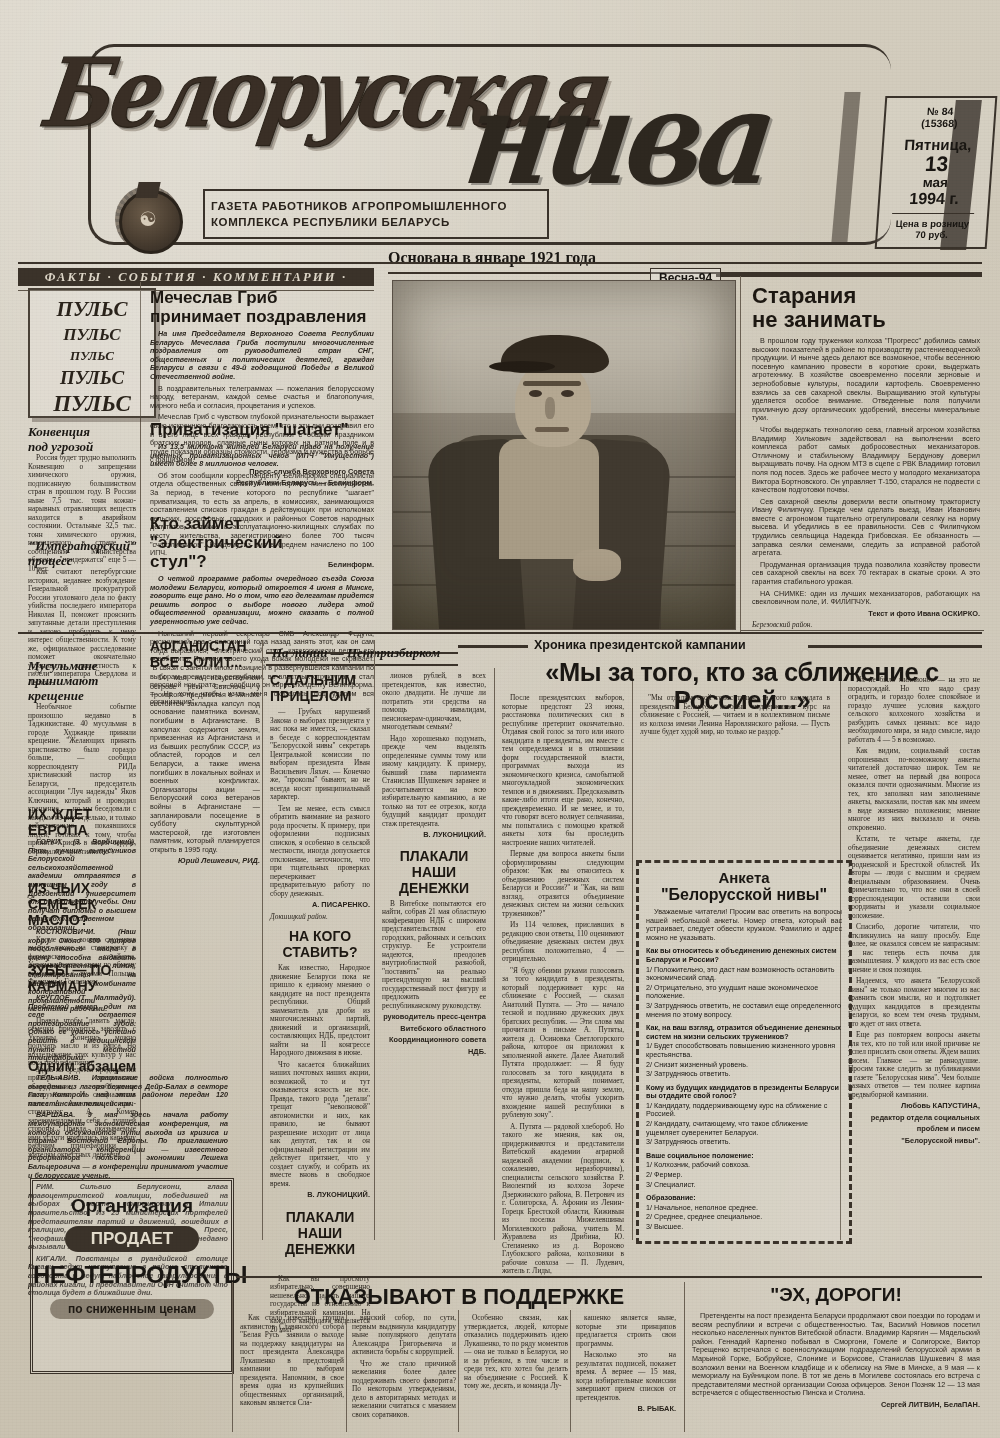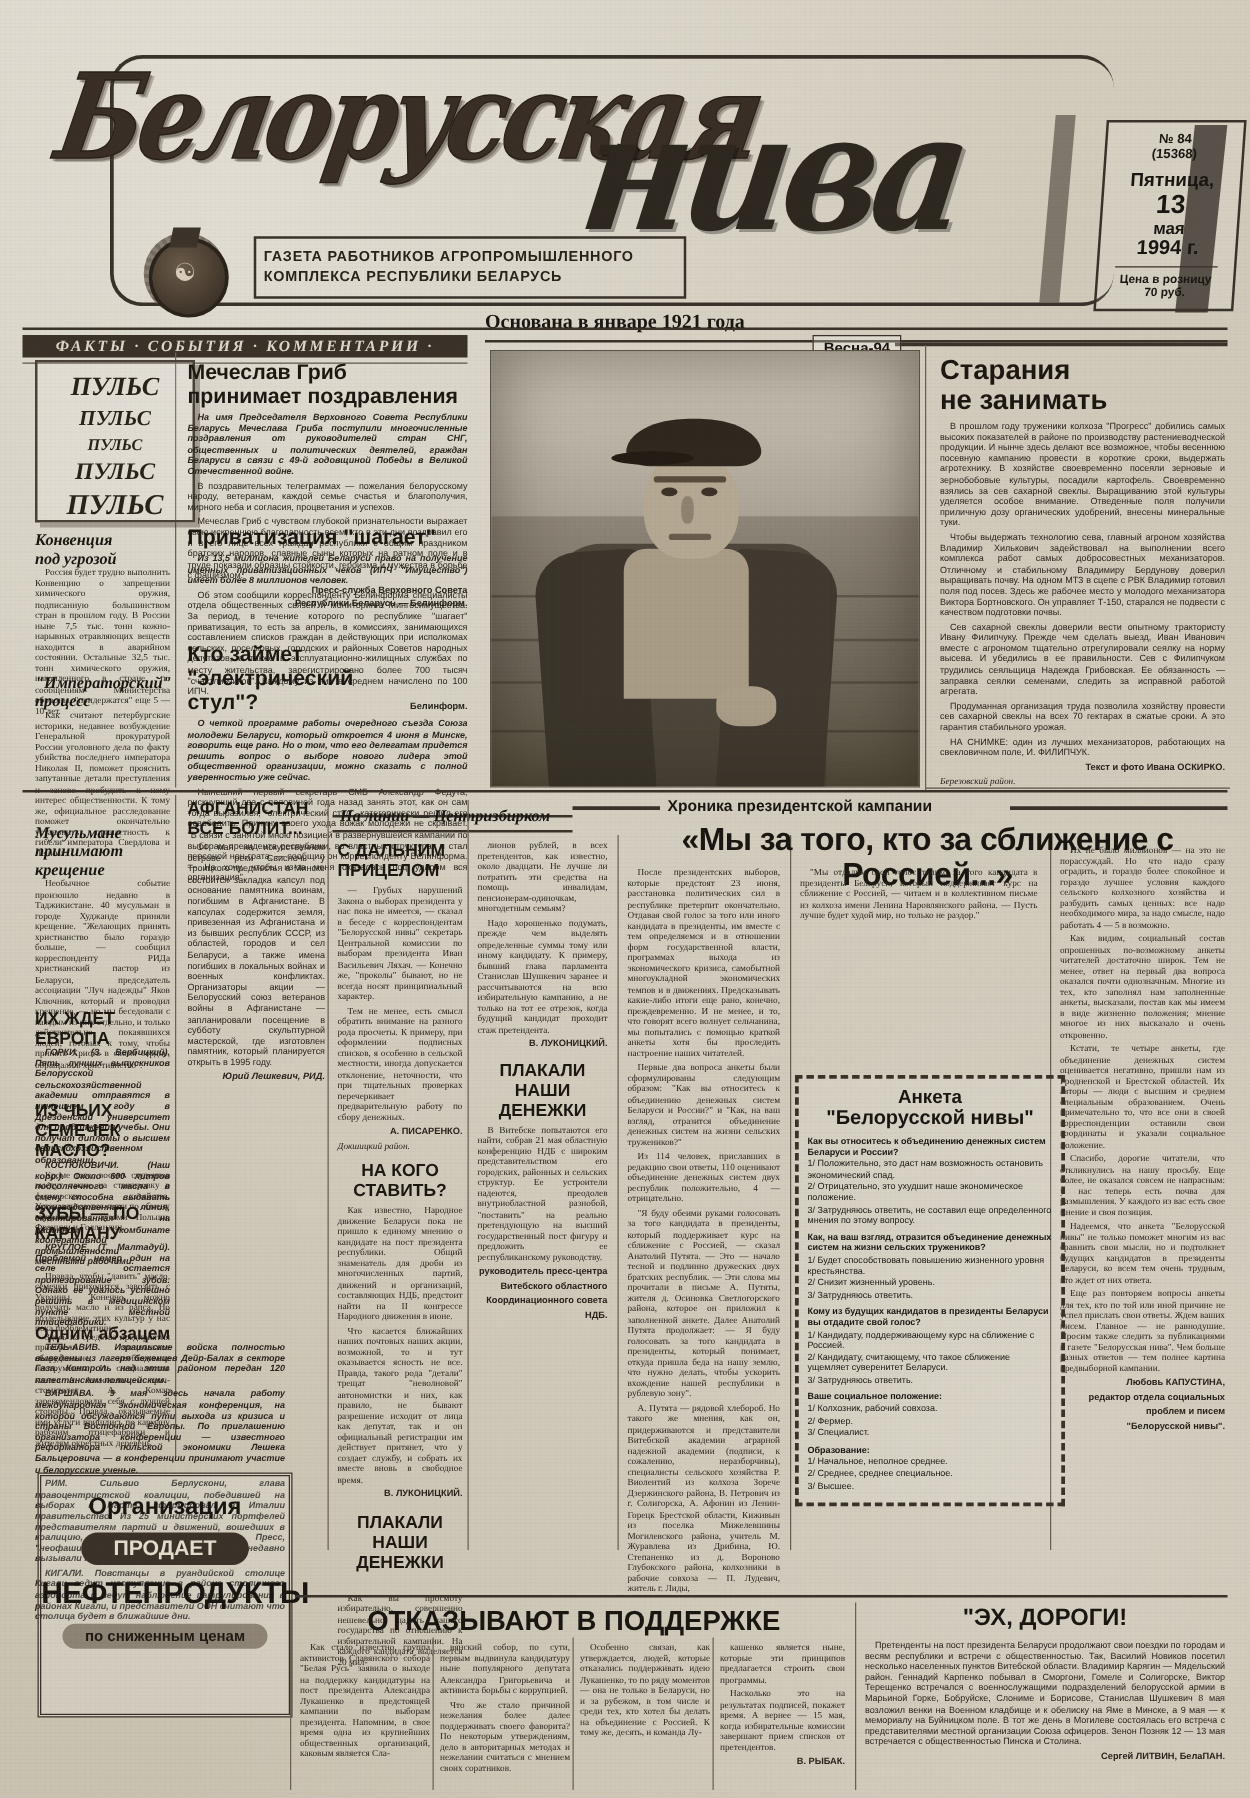--- a/index.html
+++ b/index.html
@@ -414,20 +414,21 @@
     <p class="bt">Еще раз повторяем вопросы анкеты для тех, кто по той или иной причине не успел прислать свои ответы. Ждем ваших писем. Главное — не равнодушие. Просим также следить за публикациями в газете "Белорусская нива". Чем больше разных ответов — тем полнее картина предвыборной кампании.</p>
     <p class="bt sig">Любовь КАПУСТИНА,</p>
     <p class="bt sig">редактор отдела социальных</p>
     <p class="bt sig">проблем и писем</p>
     <p class="bt sig">"Белорусской нивы".</p>
   </div>
 
   <div class="anketa">
     <div class="t1">Анкета</div>
     <div class="t2">"Белорусской нивы"</div>
+    <p class="bt sans">Уважаемые читатели! Просим вас ответить на вопросы нашей небольшой анкеты. Номер ответа, который вас устраивает, следует обвести кружком. Фамилию и адрес можно не указывать.</p>
 
     <div class="q">Как вы относитесь к объединению денежных систем Беларуси и России?</div>
     <div class="a">1/ Положительно, это даст нам возможность остановить экономический спад.</div>
     <div class="a">2/ Отрицательно, это ухудшит наше экономическое положение.</div>
     <div class="a">3/ Затрудняюсь ответить, не составил еще определенного мнения по этому вопросу.</div>
 
     <div class="q">Как, на ваш взгляд, отразится объединение денежных систем на жизни сельских тружеников?</div>
     <div class="a">1/ Будет способствовать повышению жизненного уровня крестьянства.</div>
     <div class="a">2/ Снизит жизненный уровень.</div>
     <div class="a">3/ Затрудняюсь ответить.</div>

